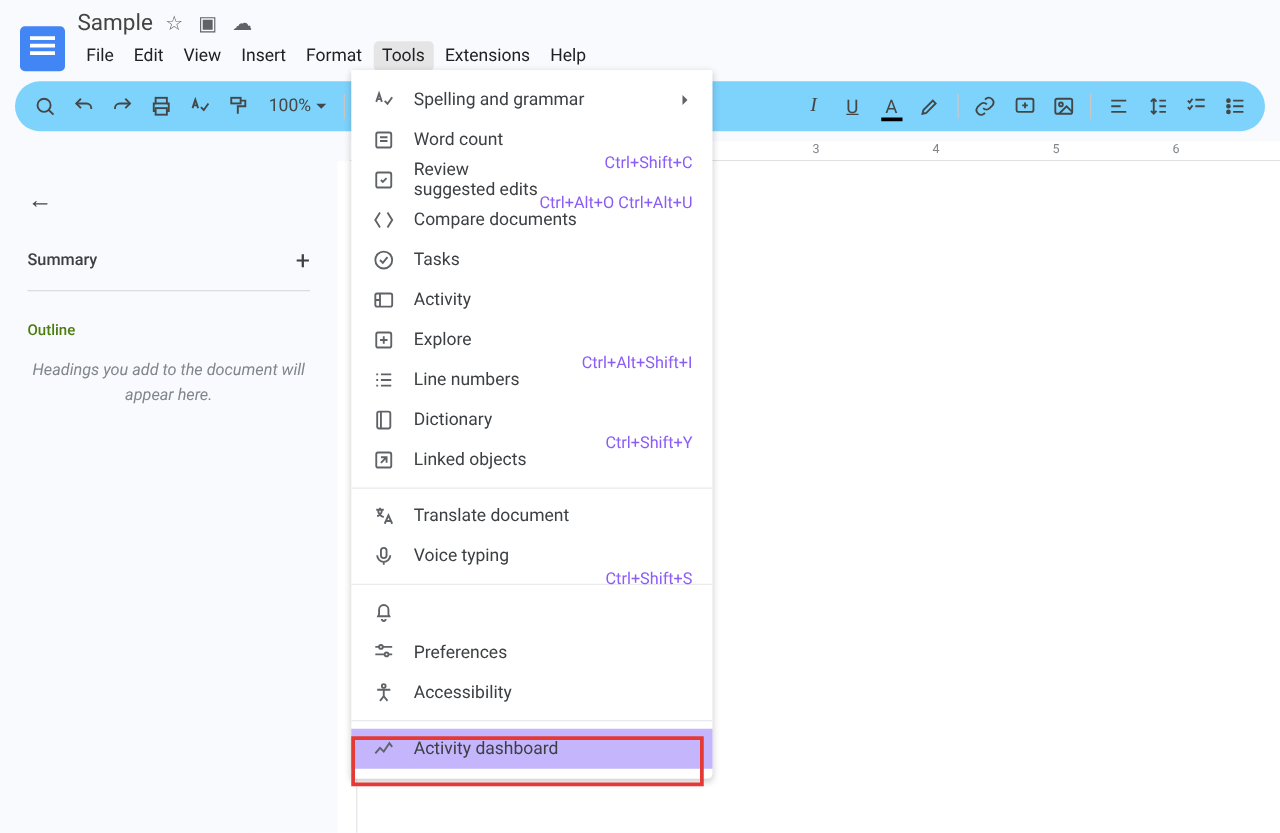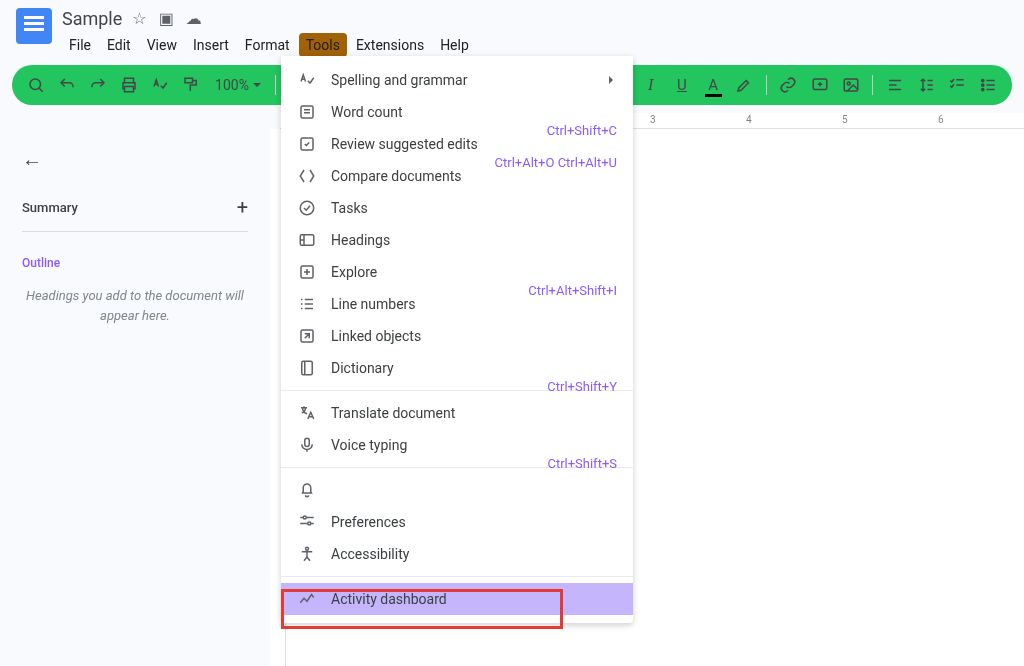--- a/index.html
+++ b/index.html
@@ -8,36 +8,36 @@
     font-size: 14px;
     background: #f8fafd;
     color: #1f1f1f;
     width: 1024px;
     height: 666px;
     overflow: hidden;
     position: relative;
   }
 
   
-  .header { padding: 8px 16px 0 16px; display: flex; align-items: flex-start; }
+  .header { padding: 8px 16px 0 16px; display: flex; align-items: flex-end; }
   .doc-icon { width: 36px; height: 36px; background: #4285f4; border-radius: 4px; position: relative; margin-right: 10px; flex-shrink: 0; }
   .doc-icon::before { content:""; position:absolute; top:8px; left:8px; right:8px; height:3px; background:#fff; box-shadow: 0 6px 0 #fff, 0 12px 0 #fff; }
   .title-area { flex: 1; }
   .title-row { display:flex; align-items:center; gap:10px; }
   .doc-title { font-size: 18px; color:#444; }
   .title-icons { display:flex; gap:12px; color:#5f6368;}
   .title-icons span { font-size:16px; cursor:pointer;}
   .menu-bar { display:flex; gap: 2px; margin-top: 4px; }
   .menu-item { padding: 4px 7px; color:#202124; font-size:14px; border-radius:4px; cursor:pointer;}
-  .menu-item.open { background:#a16207; }
+  .menu-item.open { background:#e5e5e5; }
 
   
   .toolbar-wrap { padding: 8px 12px; }
   .toolbar {
-    background:#22c55e;
+    background:#7dd3fc;
     border-radius: 24px;
     height: 40px;
     display:flex;
     align-items:center;
     padding: 0 10px;
     gap: 4px;
   }
   .tb-btn { width:28px; height:28px; display:flex; align-items:center; justify-content:center; color:#444746; cursor:pointer; border-radius:4px; }
   .tb-sep { width:1px; height:20px; background:#c7c7c7; margin: 0 4px; }
   .zoom { display:flex; align-items:center; gap:4px; color:#444746; font-size:14px; padding: 0 6px; }
@@ -53,29 +53,29 @@
   }
   .ruler-num { position:absolute; top:1px; font-size:10px; color:#80868b; }
 
   
   .main { display:flex; position:relative; height: calc(666px - 118px); }
   .sidebar { width: 270px; padding: 18px 22px; background:#f8fafd; }
   .back-arrow { font-size:20px; color:#444; margin-bottom:24px; cursor:pointer;}
   .summary-row { display:flex; justify-content:space-between; align-items:center; font-size:13px; font-weight:500; color:#3c4043;margin-top:20px;}
   .plus { font-size:20px; font-weight:400; cursor:pointer;}
   .sum-line { border-bottom:1px solid #dadce0; margin-top:12px; margin-bottom:24px;}
-  .outline-label { font-size:12px; font-weight:500; color:#8b5cf6; margin-bottom:16px;}
+  .outline-label { font-size:12px; font-weight:500; color:#4d7c0f; margin-bottom:16px;}
   .outline-hint { font-size:13px; color:#80868b; font-style:italic; line-height:1.5;text-align:center; }
   .vruler { width: 16px; background:#fff; border-right:1px solid #e0e0e0; }
 
   
   .dropdown {
     position:absolute;
     top: 56px; left: 281px;
-    width: 352px;
+    width: 289px;
     background:#fff;
     border-radius: 0 0 4px 4px;
     box-shadow: 0 2px 6px rgba(0,0,0,0.2);
     padding: 8px 0;
     z-index: 100;
   }
   .dd-item { display:flex; align-items:center; height:32px; padding: 0 16px; cursor:pointer; }
   .dd-item:hover , .dd-item.hover { background:#c4b5fd; }
   .dd-icon { width:20px; height:20px; margin-right:14px; color:#5f6368; display:flex; align-items:center; justify-content:center; font-size:16px;}
   .dd-label { flex:1; color:#3c4043; font-size:14px;}
@@ -300,21 +300,21 @@
       </span>
       <span class="dd-label">Tasks</span>
     </div>
     <div class="dd-item">
       <span class="dd-icon">
         <svg viewBox="0 0 24 24">
           <rect x="3" y="5" width="18" height="14" rx="2"></rect>
           <path d="M8 5v14M3 12h5"></path>
         </svg>
       </span>
-      <span class="dd-label">Headings</span>
+      <span class="dd-label">Activity</span>
     </div>
     <div class="dd-item">
       <span class="dd-icon">
         <svg viewBox="0 0 24 24">
           <rect x="4" y="4" width="16" height="16" rx="2"></rect>
           <line x1="12" y1="8" x2="12" y2="16"></line>
           <line x1="8" y1="12" x2="16" y2="12"></line>
         </svg>
       </span>
       <span class="dd-label">Explore</span>
@@ -329,35 +329,35 @@
           <line x1="9" y1="12" x2="20" y2="12"></line>
           <line x1="4" y1="18" x2="6" y2="18"></line>
           <line x1="9" y1="18" x2="20" y2="18"></line>
         </svg>
       </span>
       <span class="dd-label">Line numbers</span>
     </div>
     <div class="dd-item">
       <span class="dd-icon">
         <svg viewBox="0 0 24 24">
+          <rect x="5" y="3" width="14" height="18" rx="2"></rect>
+          <line x1="9" y1="3" x2="9" y2="21"></line>
+        </svg>
+      </span>
+      <span class="dd-label">Dictionary</span>
+      <span class="dd-shortcut">Ctrl+Shift+Y</span>
+    </div>
+    <div class="dd-item">
+      <span class="dd-icon">
+        <svg viewBox="0 0 24 24">
           <rect x="4" y="4" width="16" height="16" rx="2"></rect>
           <path d="M9 15l6-6M9 9h6v6"></path>
         </svg>
       </span>
       <span class="dd-label">Linked objects</span>
-    </div>
-    <div class="dd-item">
-      <span class="dd-icon">
-        <svg viewBox="0 0 24 24">
-          <rect x="5" y="3" width="14" height="18" rx="2"></rect>
-          <line x1="9" y1="3" x2="9" y2="21"></line>
-        </svg>
-      </span>
-      <span class="dd-label">Dictionary</span>
-      <span class="dd-shortcut">Ctrl+Shift+Y</span>
     </div>
     <div class="dd-divider"></div>
     <div class="dd-item">
       <span class="dd-icon">
         <svg viewBox="0 0 24 24">
           <path d="M4 5h8M8 3v2M6 5c0 4 3 7 6 8M10 5c0 3-2 6-5 7"></path>
           <path d="M13 20l4-9 4 9M14.5 17h5"></path>
         </svg>
       </span>
       <span class="dd-label">Translate document</span>

